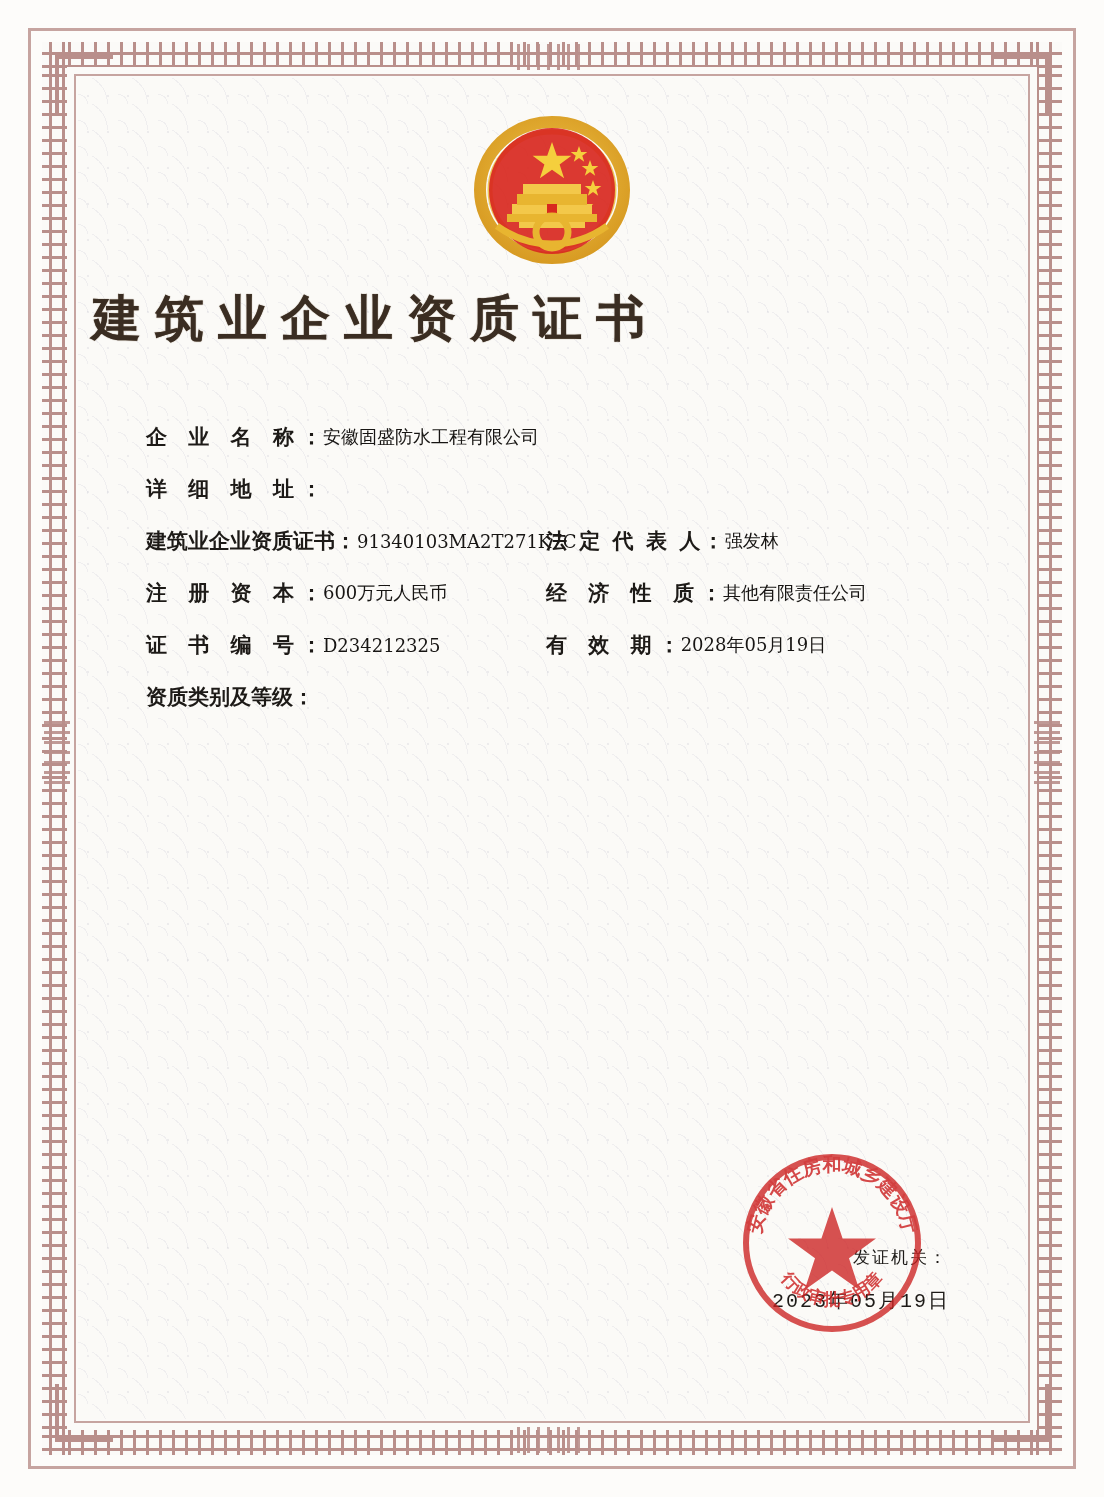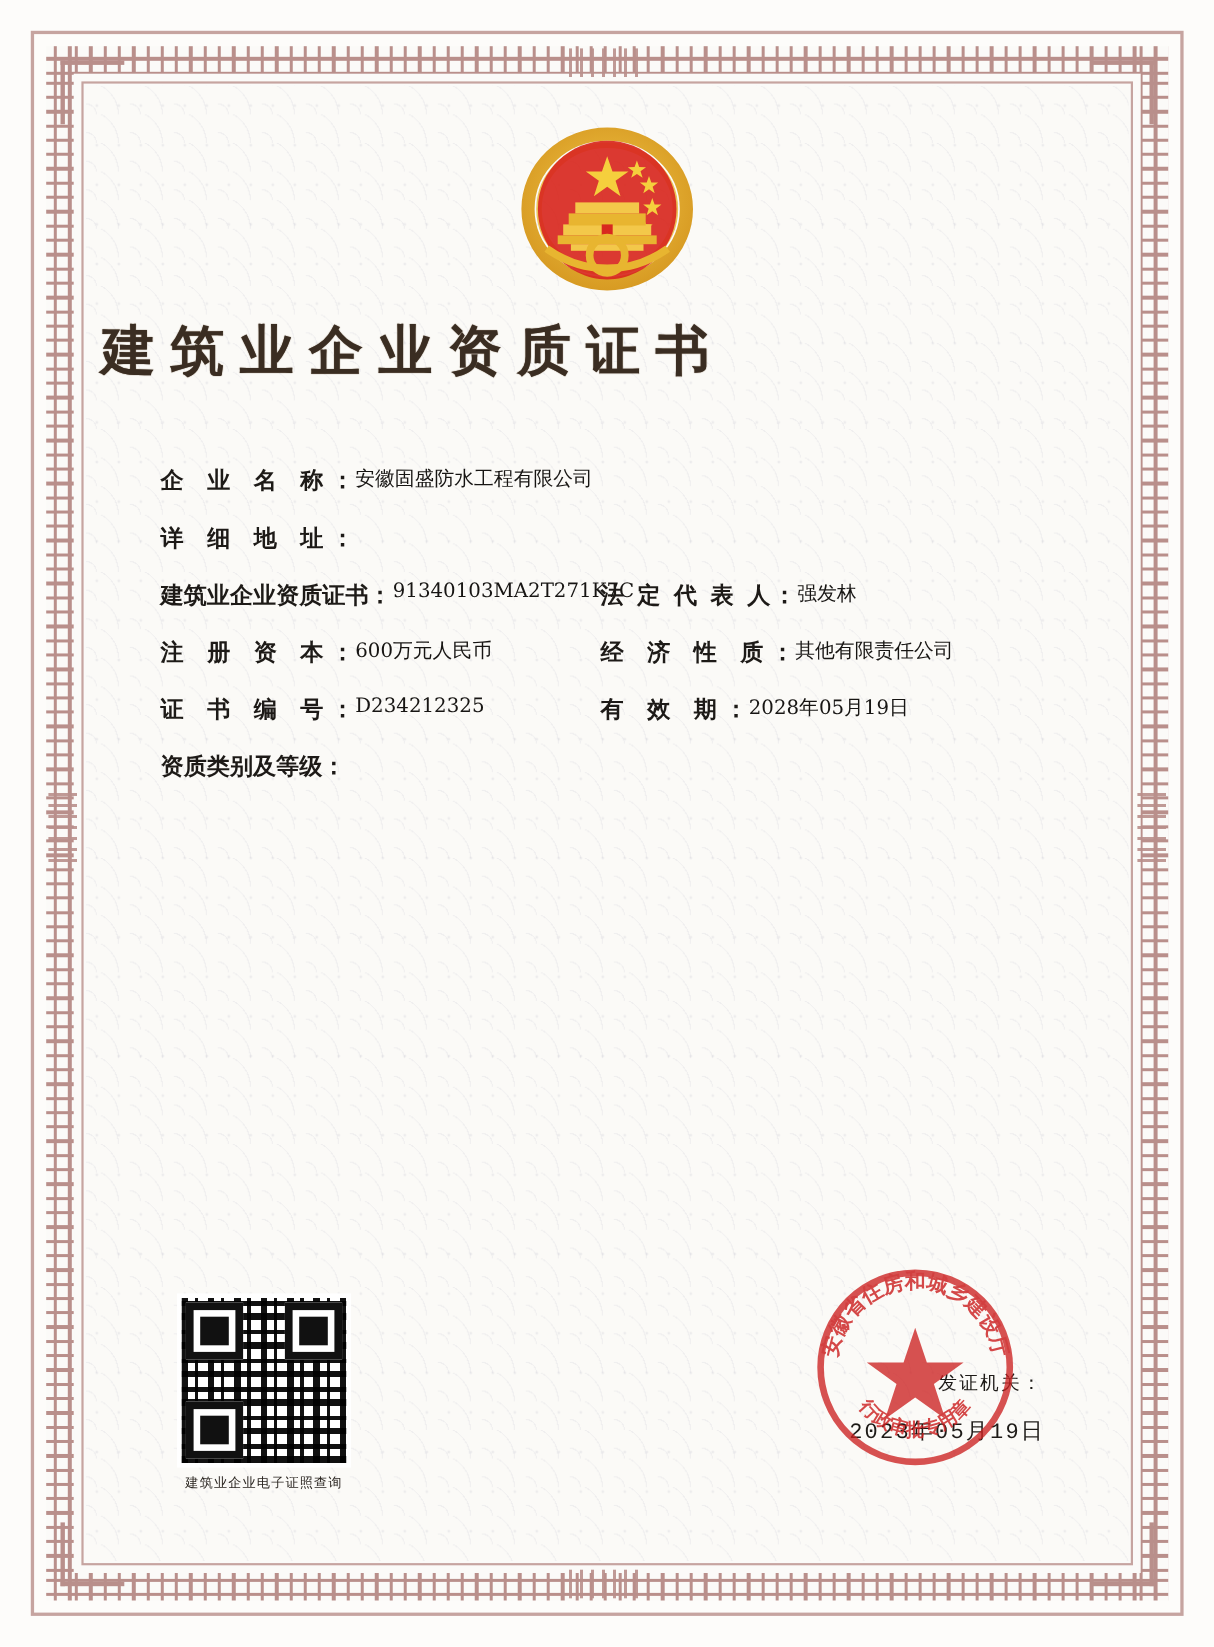--- a/index.html
+++ b/index.html
@@ -164,21 +164,21 @@
     right: 50px;
   }
   .row {
     display: flex;
     align-items: baseline;
     margin-bottom: 22px;
     min-height: 30px;
   }
   .cell {
     display: flex;
-    align-items: flex-start;
+    align-items: center;
   }
   .cell.c1 { width: 400px; flex: none; }
   .label {
     font-family: "DejaVu Serif", serif;
     font-weight: bold;
     font-size: 21px;
     color: #1d1a17;
     white-space: nowrap;
   }
   .label.sp4 { letter-spacing: 7px; }
@@ -403,28 +403,20 @@
       <div class="row qual-head">
         <div class="cell">
           <span class="label sp0">资质类别及等级</span>
           <span class="colon">：</span>
         </div>
       </div>
 
 
     </div>
 
-    <div class="qr-block">
-      <div class="qr">
-        <span class="finder tl"></span>
-        <span class="finder tr"></span>
-        <span class="finder bl"></span>
-      </div>
-      <div class="qr-caption">建筑业企业电子证照查询</div>
-    </div>
 
     <div class="issuer">发证机关：</div>
     <div class="issue-date">2023年05月19日</div>
 
     <div class="seal">
       <svg viewBox="0 0 196 196" width="196" height="196" aria-hidden="true">
         <defs>
           <path id="sealTop" d="M 26,98 A 72,72 0 0 1 170,98"></path>
           <path id="sealBot" d="M 36,98 A 62,62 0 0 0 160,98"></path>
         </defs>

